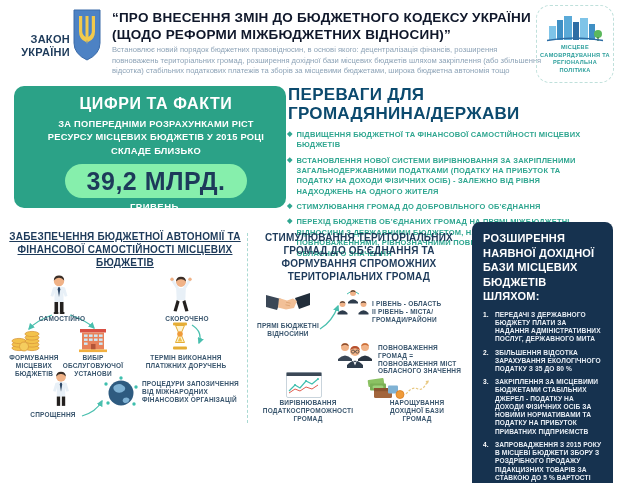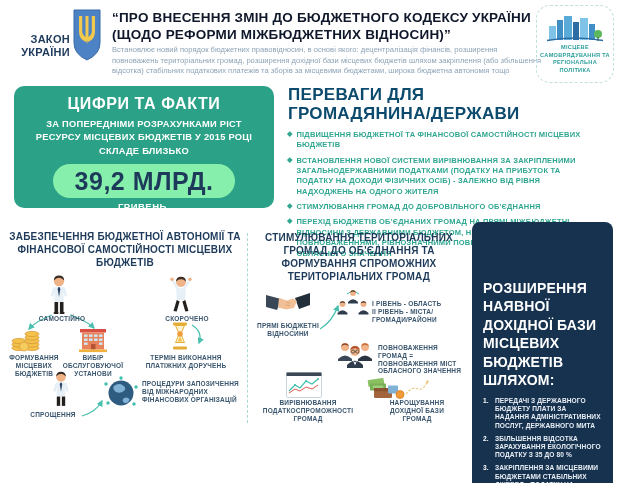--- a/index.html
+++ b/index.html
@@ -11,53 +11,53 @@
              color:#1d3a5a;line-height:1.15;white-space:pre-line;letter-spacing:.3px;}
   .main-title{left:112px;top:9px;width:428px;font-size:13.5px;font-weight:bold;color:#0f172a;
               line-height:1.28;letter-spacing:.2px;}
   .main-subtitle{left:112px;top:45px;width:432px;font-size:7.6px;color:#8da3b7;line-height:1.4;}
   .badge{left:536px;top:5px;width:78px;height:78px;border:1.5px dashed #bfe0db;border-radius:14px;
          box-sizing:border-box;text-align:center;padding-top:6px;}
   .badge-label{font-size:5.6px;font-weight:bold;color:#2b9e9b;line-height:1.35;letter-spacing:.3px;
                margin-top:2px;}
   
   .facts{left:14px;top:86px;width:260px;height:122px;background:#2ba287;border-radius:10px;
-         text-align:center;color:#fff;}
+         text-align:center;color:#fff;padding-left:12px;}
   .facts-title{font-size:16px;font-weight:bold;letter-spacing:.6px;margin-top:9px;}
   .facts-text{font-size:9.3px;font-weight:bold;line-height:1.45;margin:5px auto 0;width:230px;
               letter-spacing:.25px;}
   .facts-pill{width:182px;height:34px;background:#86efac;border-radius:17px;margin:6px auto 3px;
               display:flex;align-items:center;justify-content:center;}
   .facts-amount{font-size:25px;font-weight:bold;color:#1d3a5a;letter-spacing:.5px;}
   .facts-currency{font-size:9.5px;font-weight:bold;letter-spacing:.5px;}
   
   .advantages{left:288px;top:85px;width:330px;}
   .adv-title{font-size:17px;font-weight:bold;color:#0c4a6e;line-height:1.12;letter-spacing:.3px;
              width:250px;}
   .adv-list{margin:7px 0 0;padding:0;list-style:none;}
   .adv-item{display:flex;gap:5px;margin-bottom:5px;}
   .adv-marker{flex:none;width:3.5px;height:3.5px;background:#2fa690;transform:rotate(45deg);
               margin-top:2px;}
   .adv-text{font-size:7.5px;font-weight:bold;color:#2fa690;line-height:1.38;letter-spacing:.2px;
             width:300px;}
   
   .sec-title{font-size:10px;font-weight:bold;color:#1d3a5a;text-align:center;line-height:1.3;
              letter-spacing:.2px;}
-  .left-title{left:4px;top:230px;width:242px;}
+  .left-title{left:4px;top:230px;width:242px;text-decoration:underline;}
   .mid-title{left:254px;top:231px;width:210px;}
   
   .lbl{position:absolute;font-size:6.5px;font-weight:bold;color:#3a566e;line-height:1.2;
        letter-spacing:.2px;text-align:center;}
   .lbl-left{text-align:left;}
   .cluster{position:absolute;}
   .vsep{position:absolute;left:247px;top:233px;height:190px;border-left:1.5px dashed #a9d9d2;}
   
   .panel{left:472px;top:222px;width:141px;background:#16324f;border-radius:8px;box-sizing:border-box;
          padding:9px 11px 9px;color:#fff;}
-  .panel-title{font-size:14px;font-weight:bold;line-height:1.32;letter-spacing:.2px;margin-top:48px;}
+  .panel-title{font-size:11px;font-weight:bold;line-height:1.32;letter-spacing:.2px;}
   .panel-list{margin:7px 0 0;padding:0;list-style:none;}
   .panel-item{display:flex;gap:4px;margin-bottom:5px;}
   .panel-num{flex:none;font-size:6.6px;font-weight:bold;width:8px;}
   .panel-text{font-size:6.6px;line-height:1.25;letter-spacing:.1px;font-weight:bold;color:#e8eef5;}
   svg{display:block;}
 </style>
 </head>
 <body>
 
 <div class="canvas">

